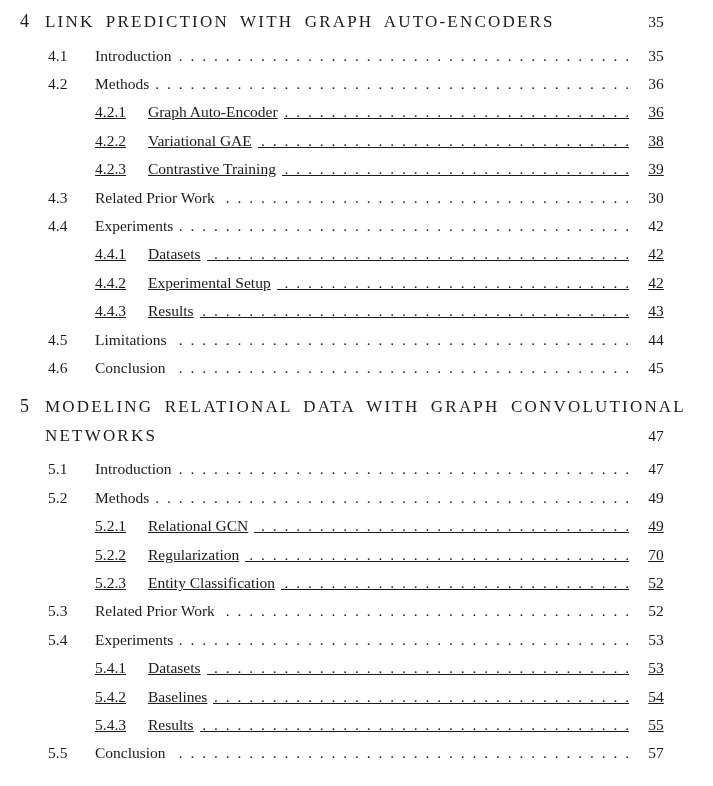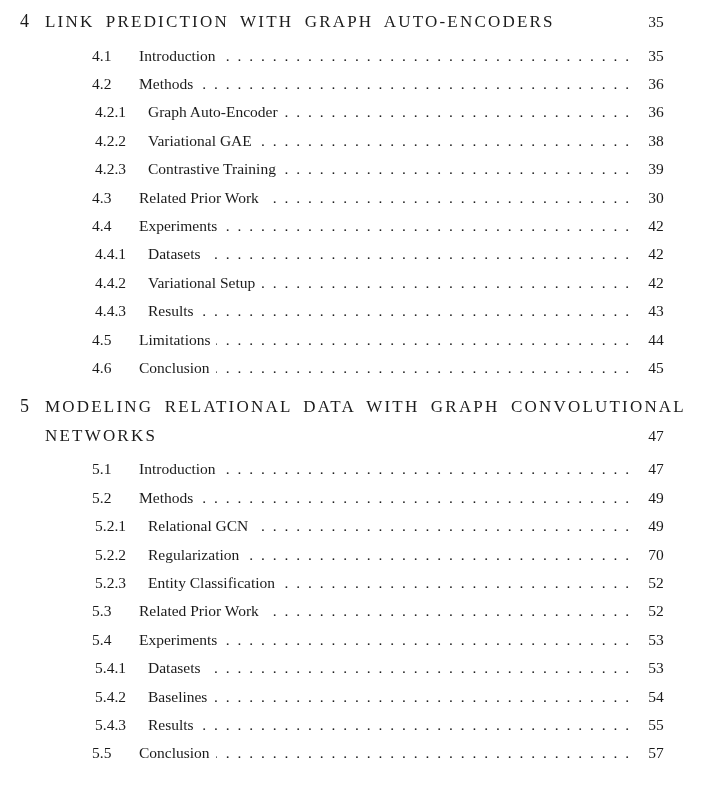--- a/index.html
+++ b/index.html
@@ -46,22 +46,22 @@
   
   .entry {
     display: flex;
     align-items: baseline;
     line-height: 28.4px;
     cursor: pointer;
   }
   .entry .e-num { flex: none; font-size: 15.5px; }
   .entry .e-title { flex: none; font-size: 15.5px; white-space: nowrap; }
   .level-1 { padding-left: 28px; }
-  .level-1 .e-num { width: 47px; margin-left: 44px; }
-  .level-2 { padding-left: 75px; }
+  .level-1 .e-num { width: 47px; }
+  .level-2 { padding-left: 75px; text-decoration: underline; }
   .level-2 .e-num { width: 53px; }
 
   .dots {
     flex: 1 1 auto;
     min-width: 0;
     overflow: hidden;
     white-space: nowrap;
     direction: rtl;
     margin: 0 4px 0 6px;
     font-size: 15.5px;
@@ -139,21 +139,21 @@
     <span class="pagenum">42</span>
   </div>
           <div class="entry level-2">
     <span class="e-num">4.4.1</span>
     <span class="e-title">Datasets</span>
     <span class="dots"></span>
     <span class="pagenum">42</span>
   </div>
           <div class="entry level-2">
     <span class="e-num">4.4.2</span>
-    <span class="e-title">Variational Setup</span>
+    <span class="e-title">Experimental Setup</span>
     <span class="dots"></span>
     <span class="pagenum">42</span>
   </div>
           <div class="entry level-2">
     <span class="e-num">4.4.3</span>
     <span class="e-title">Results</span>
     <span class="dots"></span>
     <span class="pagenum">43</span>
   </div>
           <div class="entry level-1">

